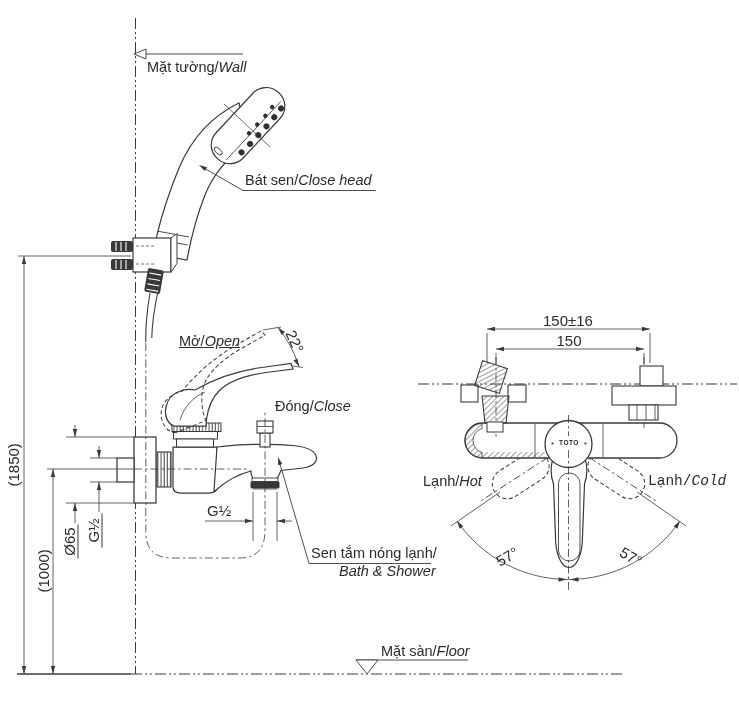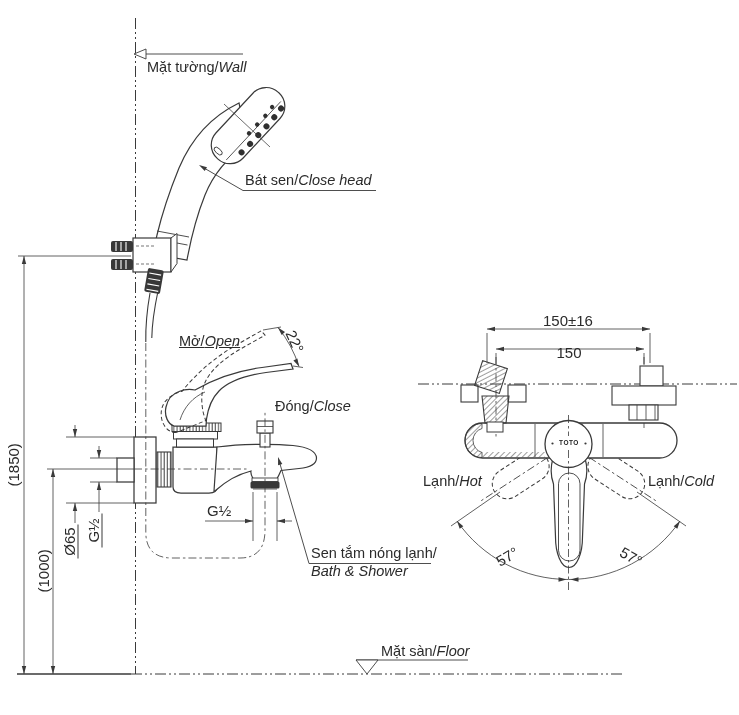--- a/index.html
+++ b/index.html
@@ -287,32 +287,32 @@
 <div class="lbl dim rot ctr" style="left:22px;top:564px;width:42px;transform:rotate(-90deg);"><span>(1000)</span></div>
 
 <div class="lbl dim rot ctr ul" style="left:53px;top:533px;width:34px;transform:rotate(-90deg);"><span>Ø65</span></div>
 
 <div class="lbl dim rot ctr ul" style="left:77px;top:522px;width:34px;transform:rotate(-90deg);"><span>G½</span></div>
 
 <div class="lbl dim" style="left:207px;top:503px;"><span>G½</span></div>
 
 <div class="lbl" style="left:311px;top:546px;">
   <div>Sen tắm nóng lạnh/</div>
-  <div class="it" style="margin-top:2.5px;">Bath &amp; Shower</div>
+  <div class="it" style="margin-top:2.5px;margin-left:28px;">Bath &amp; Shower</div>
 </div>
 
 <div class="lbl" style="left:381px;top:644px;"><span>Mặt sàn/</span><span class="it">Floor</span></div>
 
 <div class="lbl dim ctr" style="left:538px;top:313px;width:60px;"><span>150±16</span></div>
 
-<div class="lbl dim ctr" style="left:549px;top:333px;width:40px;margin-top:12px;"><span>150</span></div>
+<div class="lbl dim ctr" style="left:549px;top:333px;width:40px;"><span>150</span></div>
 
 <div class="lbl" style="left:423px;top:474px;"><span>Lạnh/</span><span class="it">Hot</span></div>
 
-<div class="lbl" style="left:648px;top:474px;"><span>Lạnh/</span><span class="it">Cold</span></div>
+<div class="lbl" style="left:648px;top:474px;font-family:Liberation Mono, monospace;"><span>Lạnh/</span><span class="it">Cold</span></div>
 
 <div class="lbl dim rot ctr" style="left:491px;top:549px;width:32px;transform:rotate(-30deg);"><span>57°</span></div>
 
 <div class="lbl dim rot ctr" style="left:615px;top:549px;width:32px;transform:rotate(30deg);"><span>57°</span></div>
 
 <div class="logo ctr" style="left:555px;top:439px;width:28px;text-align:center;"><span>TOTO</span></div>
 
 </div>
 
 </body></html>

